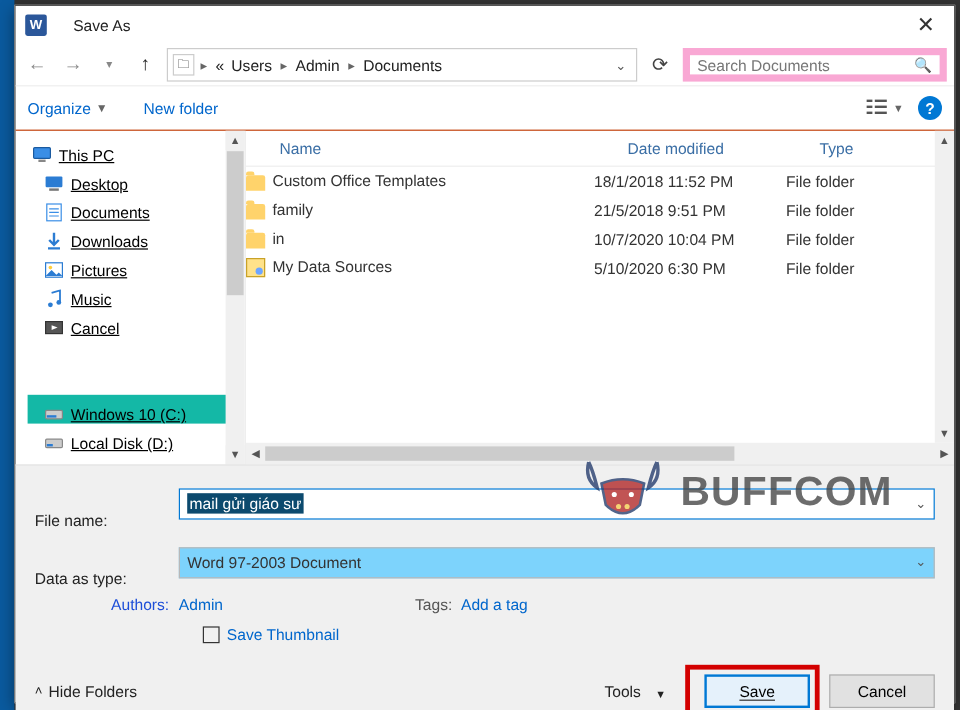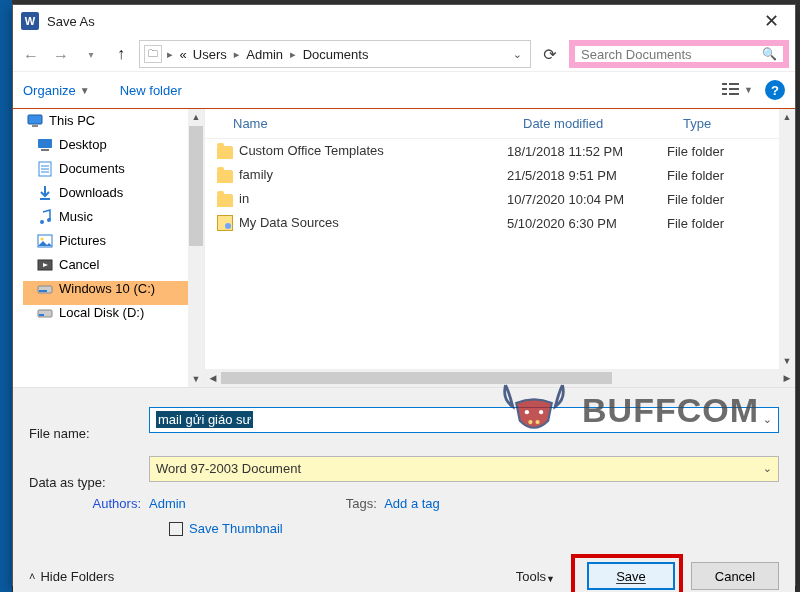--- a/index.html
+++ b/index.html
@@ -2,21 +2,21 @@
 <html><head>
 <meta charset="utf-8">
 <style>
   * { box-sizing: border-box; font-family: "Segoe UI", Arial, sans-serif; }
   body { margin: 0; background: #333; width: 800px; height: 592px; overflow: hidden; position: relative; }
   .strip-left { position: absolute; left: 0; top: 0; width: 12px; height: 592px; background: #0a5a9e; }
   .dialog { position: absolute; left: 12px; top: 4px; width: 784px; height: 582px; background: #fff; border: 1px solid #555; box-shadow: 0 4px 12px rgba(0,0,0,.4); }
   
   .titlebar { height: 32px; display: flex; align-items: center; padding: 0 8px; }
   .word-icon { width: 18px; height: 18px; background: #2b579a; display: inline-flex; align-items: center; justify-content: center; color: #fff; font-size: 11px; font-weight: bold; border-radius: 2px; }
-  .title { margin-left: 8px; font-size: 13px; color: #222; flex: 1; }
+  .title { margin-left: 22px; font-size: 13px; color: #222; flex: 1; }
   .close { font-size: 18px; color: #333; padding: 2px 8px; }
   
   .navrow { height: 34px; display: flex; align-items: center; padding: 0 6px; gap: 6px; }
   .navbtn { width: 24px; height: 24px; display: flex; align-items: center; justify-content: center; color: #888; }
   .navbtn.enabled { color: #222; }
   .crumb-box { flex: 1; height: 28px; border: 1px solid #ccc; display: flex; align-items: center; font-size: 13px; padding: 0 4px; gap: 2px; }
   .crumb-icon { width: 18px; height: 18px; background: #fff; border: 1px solid #ccc; display: flex; align-items: center; justify-content: center; font-size: 10px; }
   .crumb-sep { color: #666; font-size: 11px; padding: 0 3px; }
   .crumb { color: #222; padding: 0 2px; }
   .crumb-drop { margin-left: auto; color: #555; font-size: 11px; padding-right: 4px; }
@@ -31,67 +31,67 @@
   .tb-right { margin-left: auto; display: flex; align-items: center; gap: 12px; }
   .viewbtn { display: flex; align-items: center; gap: 2px; color: #555; }
   .helpbtn { width: 20px; height: 20px; border-radius: 50%; background: #0078d4; color: #fff; display: flex; align-items: center; justify-content: center; font-size: 13px; font-weight: bold; }
   
   .bodysplit { display: flex; height: 278px; }
   .sidebar { width: 192px; border-right: 1px solid #eee; position: relative; font-size: 13px; }
   .side-scroll { width: 16px; position: absolute; right: 0; top: 0; bottom: 0; background: #f0f0f0; display: flex; flex-direction: column; }
   .side-scroll .arr { height: 16px; display: flex; align-items: center; justify-content: center; font-size: 9px; color: #555; background: #f0f0f0; }
   .side-scroll .thumb { width: 14px; height: 120px; background: #ccc; margin: 1px auto 0; }
   .tree { padding: 4px 0 4px 10px; width: 176px; }
-  .tree-item { display: flex; align-items: flex-start; height: 24px; gap: 6px; padding-left: 14px; }
+  .tree-item { display: flex; align-items: flex-end; height: 24px; gap: 6px; padding-left: 14px; text-decoration: underline; }
   .tree-item.root { padding-left: 4px; }
-  .tree-item.sel { background: #fdba74; }
+  .tree-item.sel { background: #14b8a6; margin-top: 48px; }
   .ticon { width: 16px; height: 16px; display: inline-flex; align-items: center; justify-content: center; font-size: 12px; }
   .filepane { flex: 1; position: relative; font-size: 13px; }
   .fphead { display: flex; height: 30px; align-items: center; border-bottom: 1px solid #eee; color: #3a6ea5; }
   .fphead .col { padding-left: 28px; }
   .col-name { width: 290px; }
   .col-date { width: 160px; }
   .col-type { width: 100px; }
   .fprow { display: flex; height: 24px; align-items: center; color: #333; }
-  .fprow .col { padding-left: 12px; }
+  .fprow .col { }
   .folder-icon { width: 16px; height: 13px; background: #ffd36b; border-radius: 2px 2px 0 0; display: inline-block; margin-right: 6px; position: relative; vertical-align: middle; }
   .folder-icon::before { content: ""; position: absolute; top: -3px; left: 0; width: 7px; height: 3px; background: #ffd36b; border-radius: 2px 2px 0 0; }
   .mds-icon { width: 16px; height: 16px; background: #ffe28a; border: 1px solid #c9a227; display: inline-block; margin-right: 6px; vertical-align: middle; position: relative; }
   .mds-icon::after { content: ""; position: absolute; right: 1px; bottom: 1px; width: 6px; height: 6px; background: #6ea5ff; border-radius: 50%; }
   .fp-scroll-v { width: 16px; position: absolute; right: 0; top: 0; bottom: 18px; background: #f0f0f0; display: flex; flex-direction: column; }
   .fp-scroll-v .arr { height: 16px; display: flex; align-items: center; justify-content: center; font-size: 9px; color: #555; }
   .fp-scroll-h { height: 18px; position: absolute; left: 0; right: 0; bottom: 0; background: #f0f0f0; display: flex; align-items: center; }
   .fp-scroll-h .arr { width: 16px; display: flex; align-items: center; justify-content: center; font-size: 9px; color: #555; }
   .fp-scroll-h .track { flex: 1; height: 14px; background: #f0f0f0; position: relative; }
   .fp-scroll-h .thumb { position: absolute; left: 0; width: 70%; top: 1px; bottom: 1px; background: #ccc; }
   
   .formarea { background: #f0f0f0; border-top: 1px solid #e3e3e3; padding: 10px 16px 8px; position: relative; }
   .formrow { display: flex; align-items: center; margin-bottom: 6px; font-size: 13px; }
   .formrow label { width: 120px; text-align: left; padding-right: 24px; color: #222; margin-top: 28px; }
   .filename-input { flex: 1; height: 26px; border: 1px solid #0078d4; background: #fff; display: flex; align-items: center; padding: 0 6px; color: #fff; }
   .filename-input .seltext { background: #0c4a6e; color: #fff; padding: 1px 2px; }
   .filename-input .dd { margin-left: auto; color: #555; font-size: 11px; background: transparent; }
-  .savetype { flex: 1; height: 26px; border: 1px solid #b8b8b8; background: #fef9c3; display: flex; align-items: center; padding: 0 6px; color: #333; }
+  .savetype { flex: 1; height: 26px; border: 1px solid #b8b8b8; background: #7dd3fc; display: flex; align-items: center; padding: 0 6px; color: #333; }
   .savetype .dd { margin-left: auto; color: #555; font-size: 11px; }
   .metarow { display: flex; align-items: center; font-size: 13px; margin-top: 4px; margin-bottom: 10px; }
   .metarow .mlabel { width: 120px; text-align: right; padding-right: 8px; color: #1d4ed8; }
   .metarow .mlink { color: #0066cc; }
   .metarow .tags { margin-left: 160px; color: #555; }
   .metarow .taglink { color: #0066cc; }
   .thumbrow { display: flex; align-items: center; font-size: 13px; margin-left: 140px; margin-bottom: 18px; }
   .cb { width: 14px; height: 14px; border: 1px solid #333; margin-right: 6px; }
   .btnrow { display: flex; align-items: center; font-size: 13px; }
   .hidefolders { display: flex; align-items: center; gap: 5px; color: #222; }
   .btnrow .spacer { flex: 1; }
-  .tools { display: flex; align-items: flex-end; gap: 0; margin-right: 16px; color: #222; }
+  .tools { display: flex; align-items: flex-end; gap: 12px; margin-right: 16px; color: #222; }
   .btn { min-width: 88px; height: 28px; border: 1px solid #adadad; background: #e1e1e1; display: flex; align-items: center; justify-content: center; margin-left: 8px; }
   .btn.save { border: 2px solid #0078d4; background: #e5f1fb; }
   .redbox { border: 4px solid #d30000; padding: 4px; display: inline-flex; }
   
-  .watermark { position: absolute; right: 41px; top: 378px; display: flex; align-items: center; gap: 10px; opacity: .78; pointer-events: none; }
+  .watermark { position: absolute; right: 56px; top: 378px; display: flex; align-items: center; gap: 10px; opacity: .78; pointer-events: none; }
   .watermark svg { width: 76px; height: 64px; }
   .watermark .txt { font-size: 34px; font-weight: 900; color: #444; letter-spacing: 1px; font-family: Arial Black, Arial, sans-serif; }
 </style>
 </head>
 <body>
 
 <div class="strip-left"></div>
 
 <div class="dialog">
 
@@ -184,37 +184,37 @@
           <span class="ticon">
               <svg width="14" height="16" viewBox="0 0 14 16">
                 <path d="M7 1 L7 10 M3 7 L7 11 L11 7" stroke="#2b7cd3" stroke-width="2" fill="none"></path>
                 <line x1="2" y1="14" x2="12" y2="14" stroke="#2b7cd3" stroke-width="2"></line>
               </svg>
             </span>
           <span>Downloads</span>
         </div>
         <div class="tree-item">
           <span class="ticon">
+              <svg width="16" height="14" viewBox="0 0 16 14">
+                <rect x="1" y="1" width="14" height="12" fill="#fff" stroke="#2b7cd3"></rect>
+                <circle cx="5" cy="5" r="1.5" fill="#ffce3a"></circle>
+                <path d="M1 12 L6 7 L10 11 L12 9 L15 12" fill="#2b7cd3"></path>
+              </svg>
+            </span>
+          <span>Pictures</span>
+        </div>
+        <div class="tree-item">
+          <span class="ticon">
               <svg width="14" height="16" viewBox="0 0 14 16">
                 <path d="M5 3 L12 1 L12 11" stroke="#2b7cd3" stroke-width="1.5" fill="none"></path>
                 <circle cx="4" cy="13" r="2" fill="#2b7cd3"></circle>
                 <circle cx="11" cy="11" r="2" fill="#2b7cd3"></circle>
               </svg>
             </span>
           <span>Music</span>
-        </div>
-        <div class="tree-item">
-          <span class="ticon">
-              <svg width="16" height="14" viewBox="0 0 16 14">
-                <rect x="1" y="1" width="14" height="12" fill="#fff" stroke="#2b7cd3"></rect>
-                <circle cx="5" cy="5" r="1.5" fill="#ffce3a"></circle>
-                <path d="M1 12 L6 7 L10 11 L12 9 L15 12" fill="#2b7cd3"></path>
-              </svg>
-            </span>
-          <span>Pictures</span>
         </div>
         <div class="tree-item">
           <span class="ticon">
               <svg width="16" height="14" viewBox="0 0 16 14">
                 <rect x="1" y="2" width="14" height="10" fill="#555" stroke="#333"></rect>
                 <polygon points="6,5 11,7 6,9" fill="#fff"></polygon>
               </svg>
             </span>
           <span>Cancel</span>
         </div>

